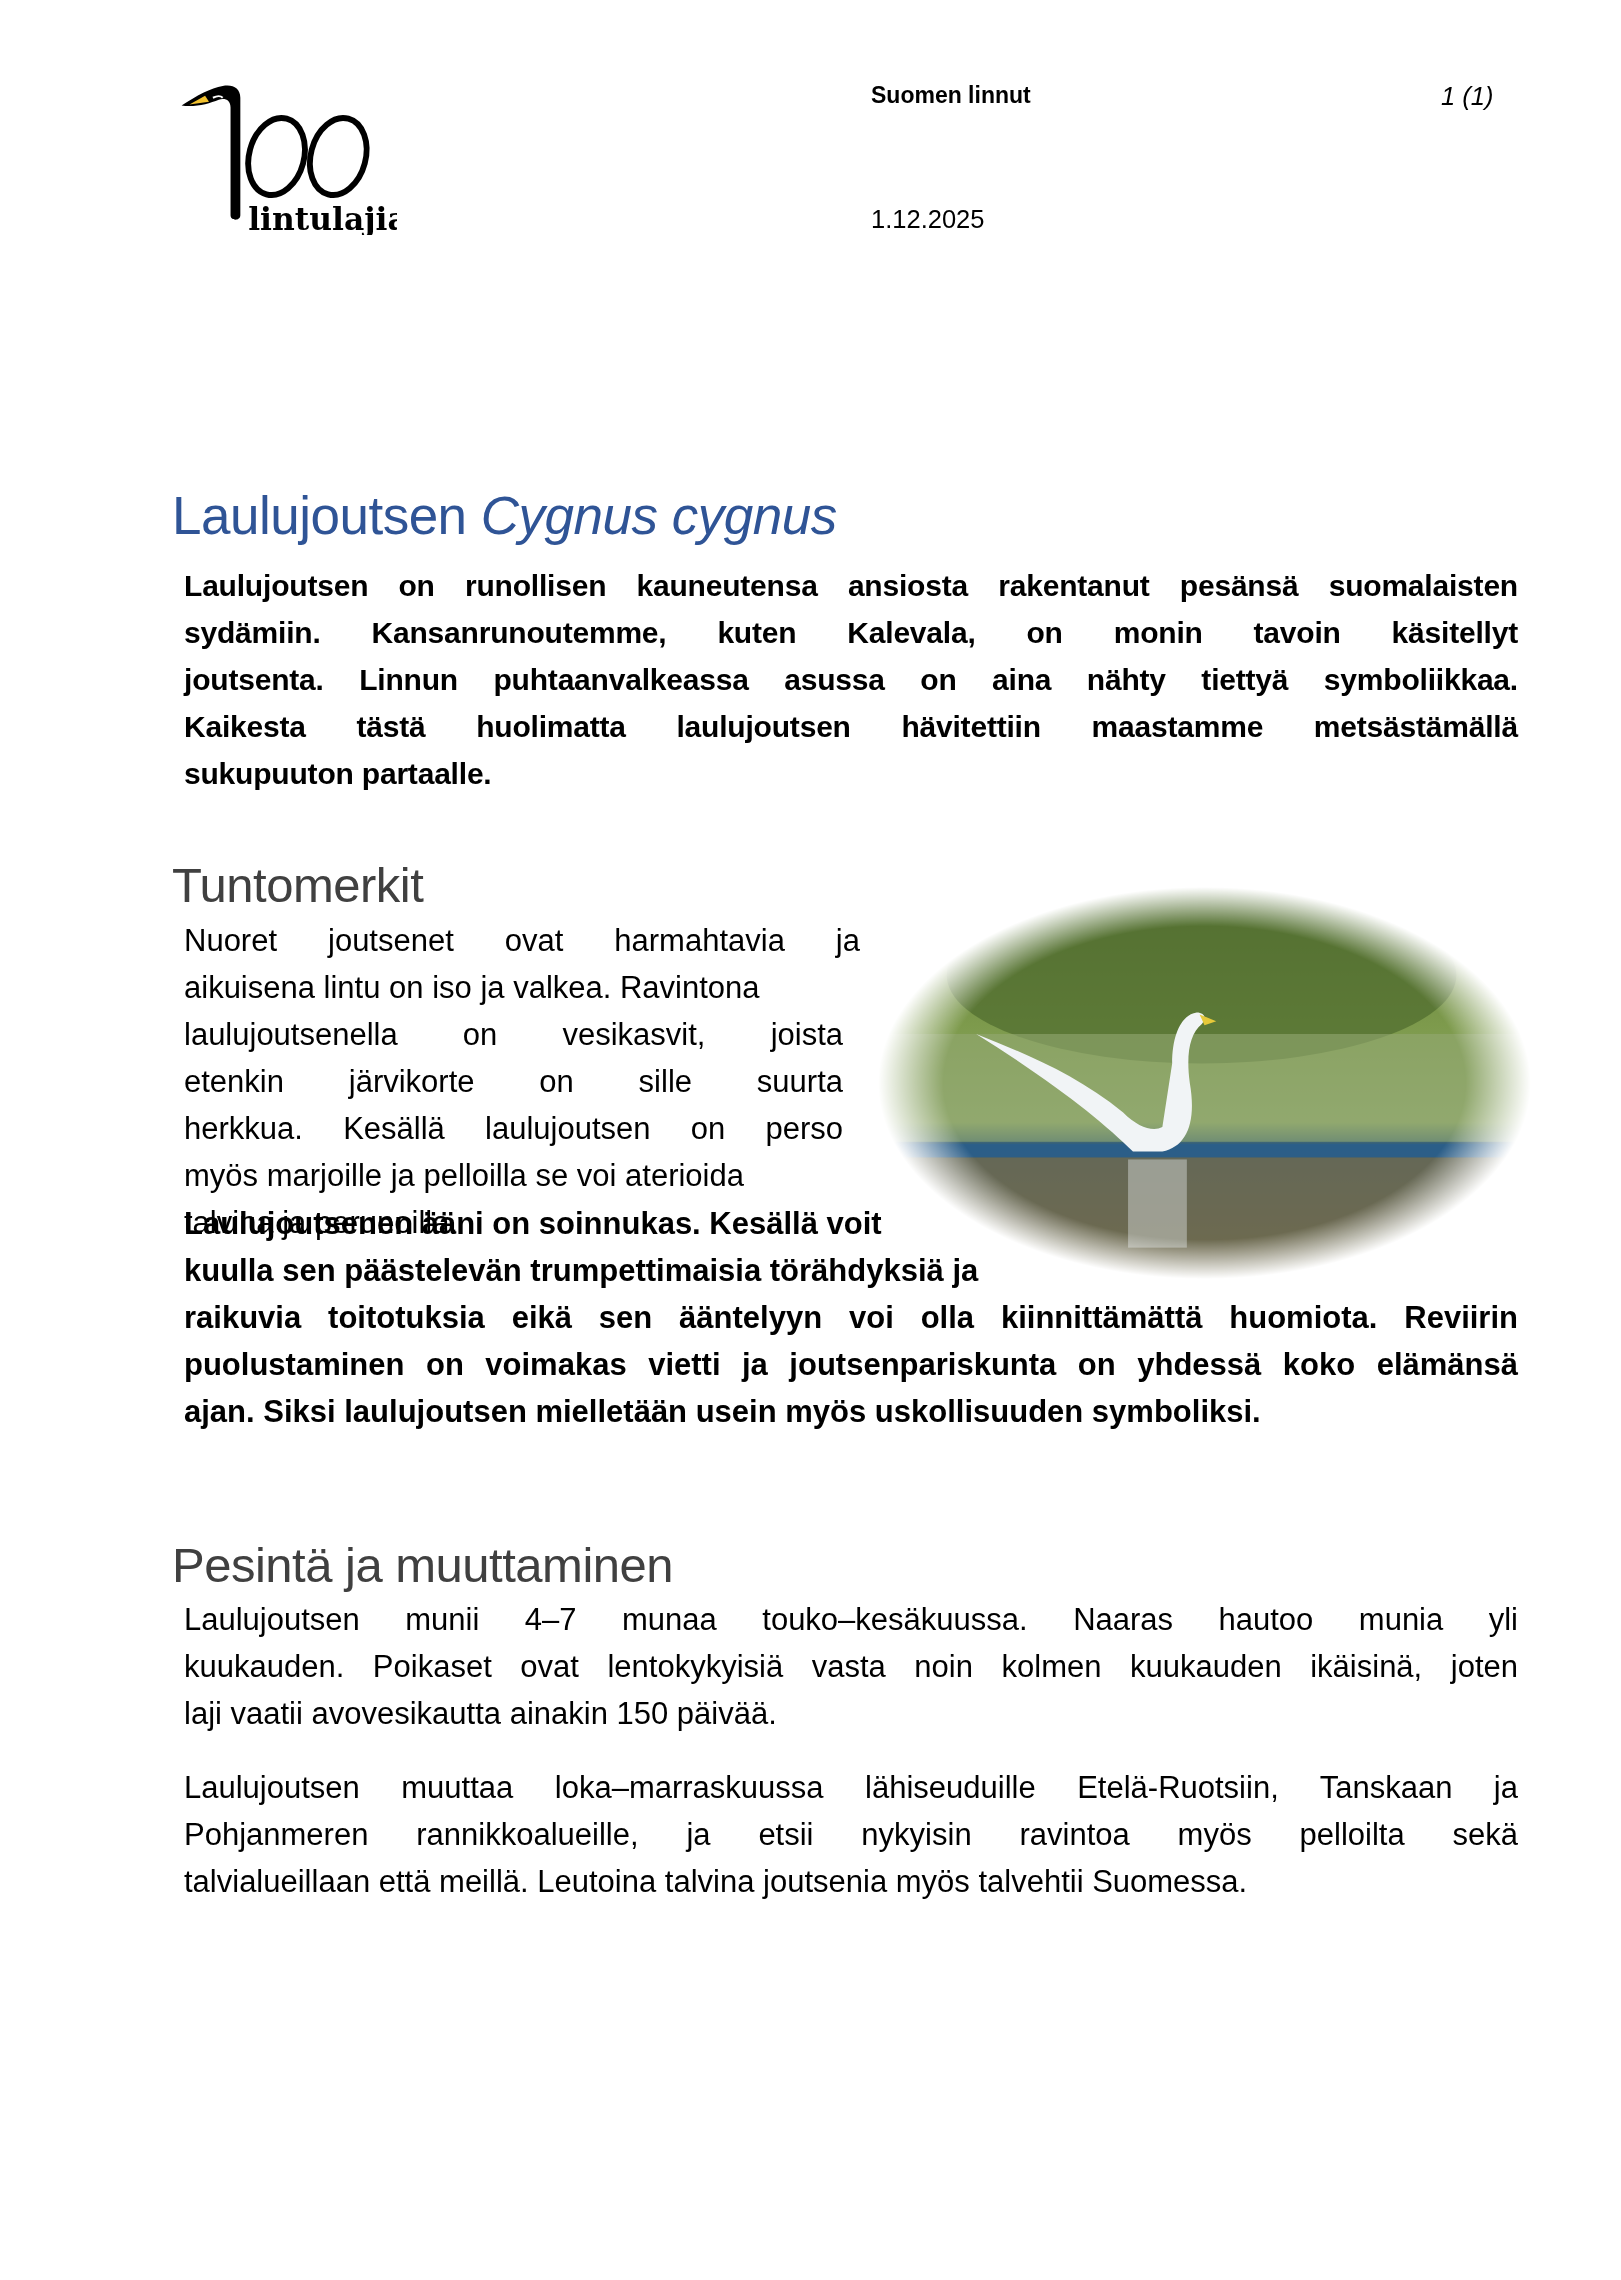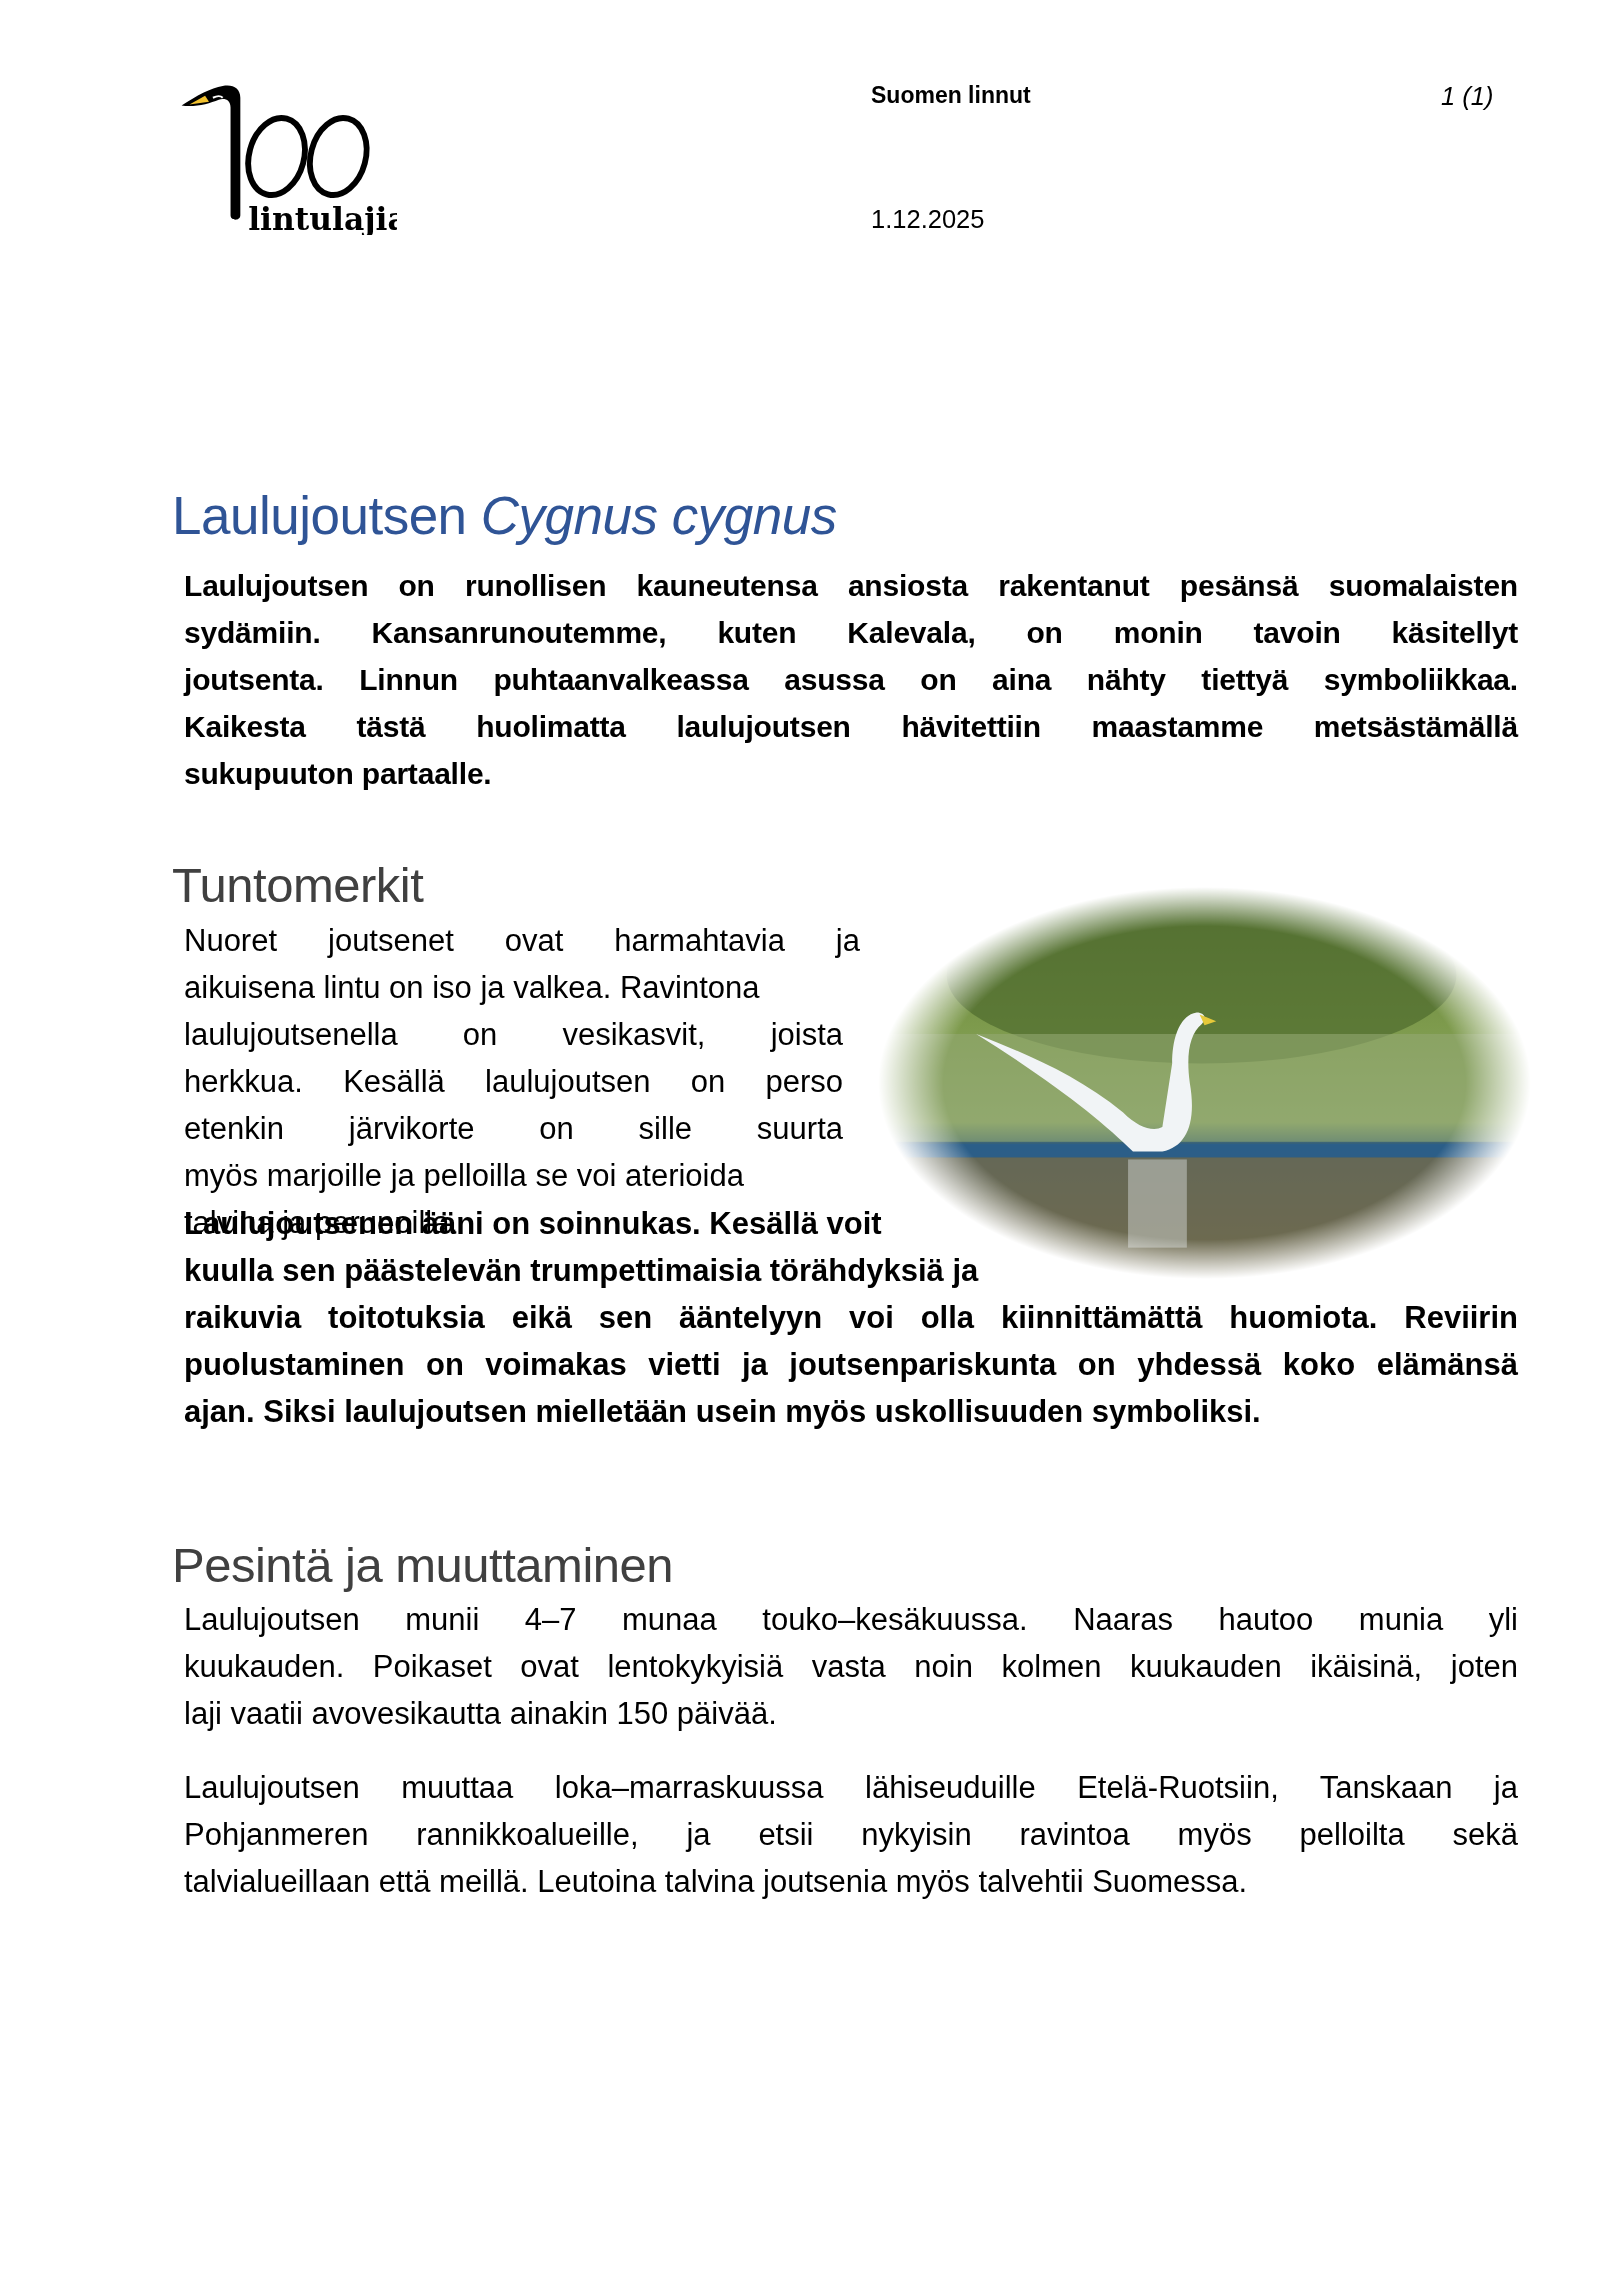--- a/index.html
+++ b/index.html
@@ -51,22 +51,22 @@
   <span class="line">Kaikesta tästä huolimatta laulujoutsen hävitettiin maastamme metsästämällä</span>
   <span class="line last">sukupuuton partaalle.</span>
 </div>
 
 <h2 class="h2" style="top:849px;">Tuntomerkit</h2>
 
 <div class="p wrap-left">
   <span class="line" style="width:676px">Nuoret joutsenet ovat harmahtavia ja</span>
   <span class="line" style="width:676px;text-align-last:left">aikuisena lintu on iso ja valkea. Ravintona</span>
   <span class="line" style="width:659px">laulujoutsenella on vesikasvit, joista</span>
+  <span class="line" style="width:659px">etenkin järvikorte on sille suurta</span>
   <span class="line" style="width:659px">herkkua. Kesällä laulujoutsen on perso</span>
-  <span class="line" style="width:659px">etenkin järvikorte on sille suurta</span>
   <span class="line last">myös marjoille ja pelloilla se voi aterioida</span>
   <span class="line last">talvina ja perunoilla.</span>
 </div>
 
 <svg class="photo" viewBox="0 0 666 400">
   <defs>
     <radialGradient id="vig" cx="50%" cy="50%" r="50%">
       <stop offset="0.80" stop-color="#fff" stop-opacity="1"></stop>
       <stop offset="1" stop-color="#fff" stop-opacity="0"></stop>
     </radialGradient>

